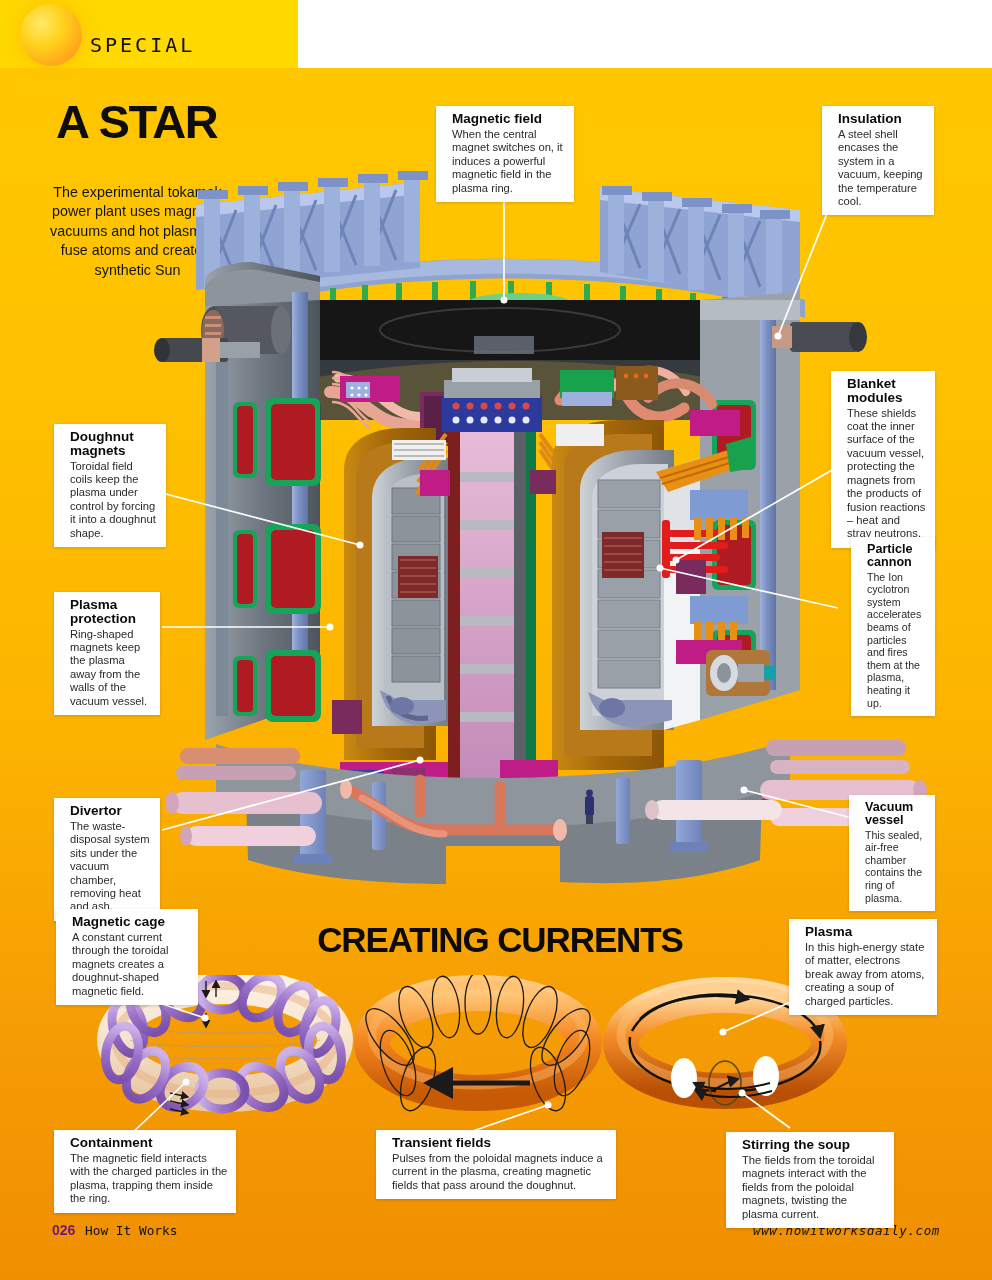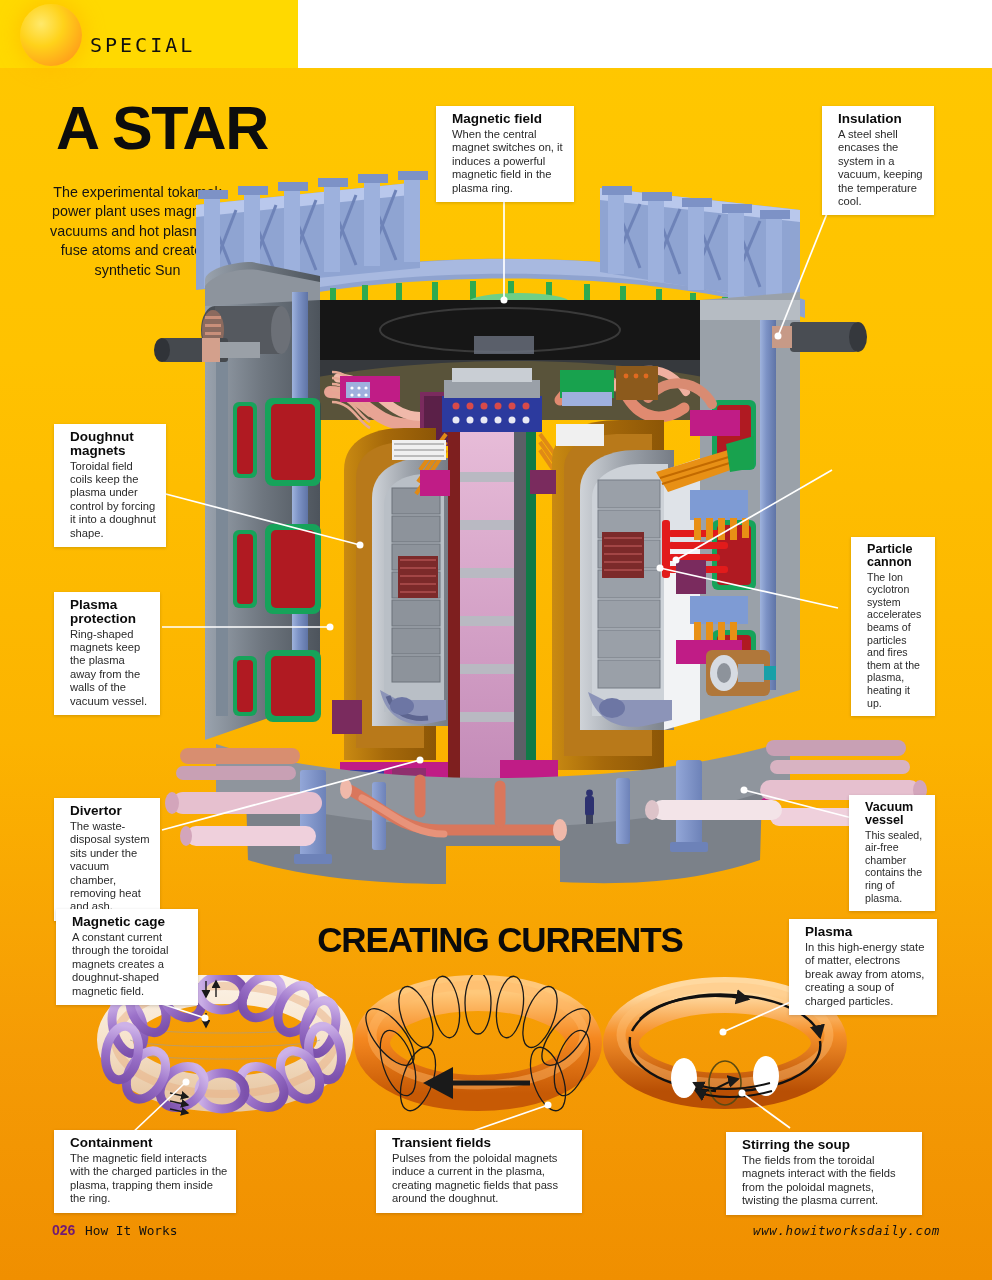--- a/index.html
+++ b/index.html
@@ -14,21 +14,21 @@
   .hdr{position:absolute;left:0;top:0;width:298px;height:68px;background:#ffd900;}
   .hdr-white{position:absolute;left:298px;top:0;width:694px;height:68px;background:#ffffff;}
   .hdr-sun{position:absolute;left:20px;top:4px;width:62px;height:62px;border-radius:50%;
     background:radial-gradient(circle at 34% 32%,#ffe96b 0%,#ffd21a 38%,#ffa11a 78%,#ff9100 100%);
     box-shadow:0 0 16px 6px rgba(255,190,0,.55);}
   .hdr-label{position:absolute;left:90px;top:18px;font-size:20px;letter-spacing:3px;
     font-weight:400;color:#101010;font-family:"DejaVu Sans Mono",monospace;margin-top:15px;}
 
   
   .title{position:absolute;left:56px;top:100px;width:230px;}
-  .title h1{margin:0;font-size:61px;line-height:.92;font-weight:bold;color:#0d0d0d;
+  .title h1{margin:0;font-size:47px;line-height:.92;font-weight:bold;color:#0d0d0d;
      letter-spacing:-1.4px;font-family:"Liberation Sans",sans-serif;}
   .title h1 span{display:block;}
   .standfirst{position:absolute;left:40px;top:183px;width:195px;text-align:center;
      font-size:14.3px;line-height:1.36;color:#141414;}
 
   
   .cal{position:absolute;background:#fff;box-shadow:0 1px 3px rgba(0,0,0,.17);
        padding:6px 8px 7px 16px;box-sizing:border-box;z-index:30;}
   .cal .t{font-weight:bold;font-size:13.5px;line-height:1.02;color:#0b0b0b;margin-bottom:2px;}
   .cal .b{font-size:11.2px;line-height:1.2;color:#2a2a2a;}
@@ -691,20 +691,24 @@
   <div class="cal" style="left:436px;top:106px;width:138px;">
     <div class="t">Magnetic field</div>
     <div class="b">When the central magnet switches on, it induces a powerful magnetic field in the plasma ring.</div>
   </div>
 
   <div class="cal" style="left:822px;top:106px;width:112px;">
     <div class="t">Insulation</div>
     <div class="b">A steel shell encases the system in a vacuum, keeping the temperature cool.</div>
   </div>
 
+  <div class="cal" style="left:831px;top:371px;width:104px;">
+    <div class="t">Blanket modules</div>
+    <div class="b">These shields coat the inner surface of the vacuum vessel, protecting the magnets from the products of fusion reactions – heat and stray neutrons.</div>
+  </div>
 
   <div class="cal sm" style="left:851px;top:537px;width:84px;">
     <div class="t">Particle cannon</div>
     <div class="b">The Ion cyclotron system accelerates beams of particles and fires them at the plasma, heating it up.</div>
   </div>
 
   <div class="cal sm" style="left:849px;top:795px;width:86px;">
     <div class="t">Vacuum vessel</div>
     <div class="b">This sealed, air-free chamber contains the ring of plasma.</div>
   </div>
@@ -734,26 +738,26 @@
   <div class="cal" style="left:789px;top:919px;width:148px;">
     <div class="t">Plasma</div>
     <div class="b">In this high-energy state of matter, electrons break away from atoms, creating a soup of charged particles.</div>
   </div>
 
   <div class="cal" style="left:54px;top:1130px;width:182px;">
     <div class="t">Containment</div>
     <div class="b">The magnetic field interacts with the charged particles in the plasma, trapping them inside the ring.</div>
   </div>
 
-  <div class="cal" style="left:376px;top:1130px;width:206px;">
+  <div class="cal" style="left:376px;top:1130px;width:240px;">
     <div class="t">Transient fields</div>
     <div class="b">Pulses from the poloidal magnets induce a current in the plasma, creating magnetic fields that pass around the doughnut.</div>
   </div>
 
-  <div class="cal" style="left:726px;top:1132px;width:196px;">
+  <div class="cal" style="left:726px;top:1132px;width:168px;">
     <div class="t">Stirring the soup</div>
     <div class="b">The fields from the toroidal magnets interact with the fields from the poloidal magnets, twisting the plasma current.</div>
   </div>
 
   <div class="foot-page">026</div>
   <div class="foot-mag">How It Works</div>
   <div class="foot-url">www.howitworksdaily.com</div>
 
 </div>
 

